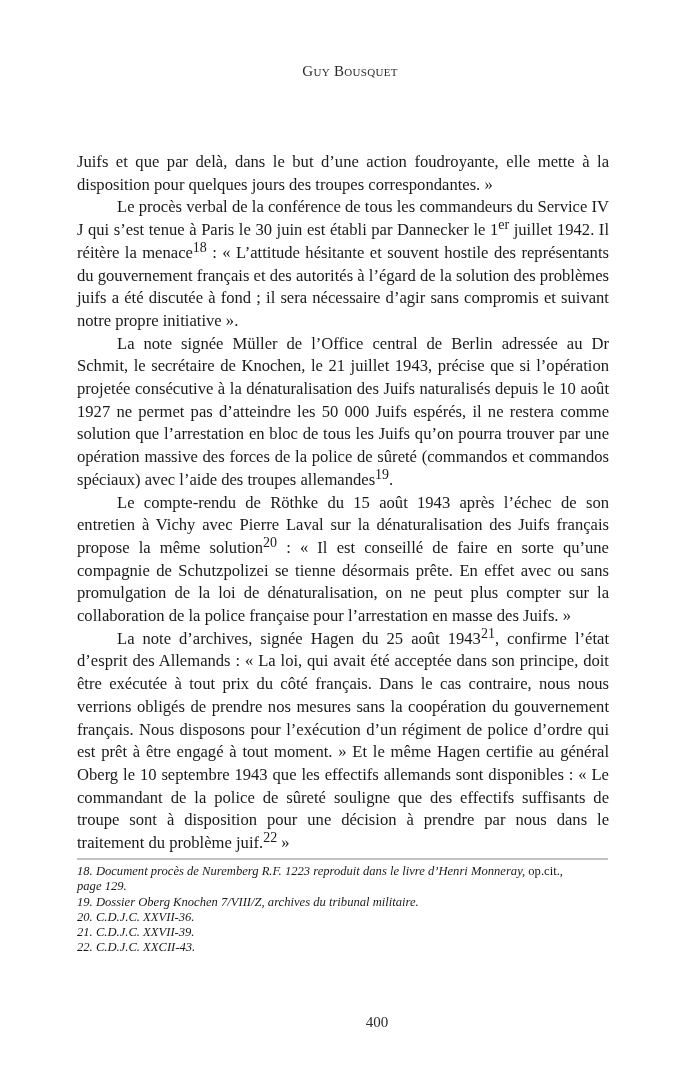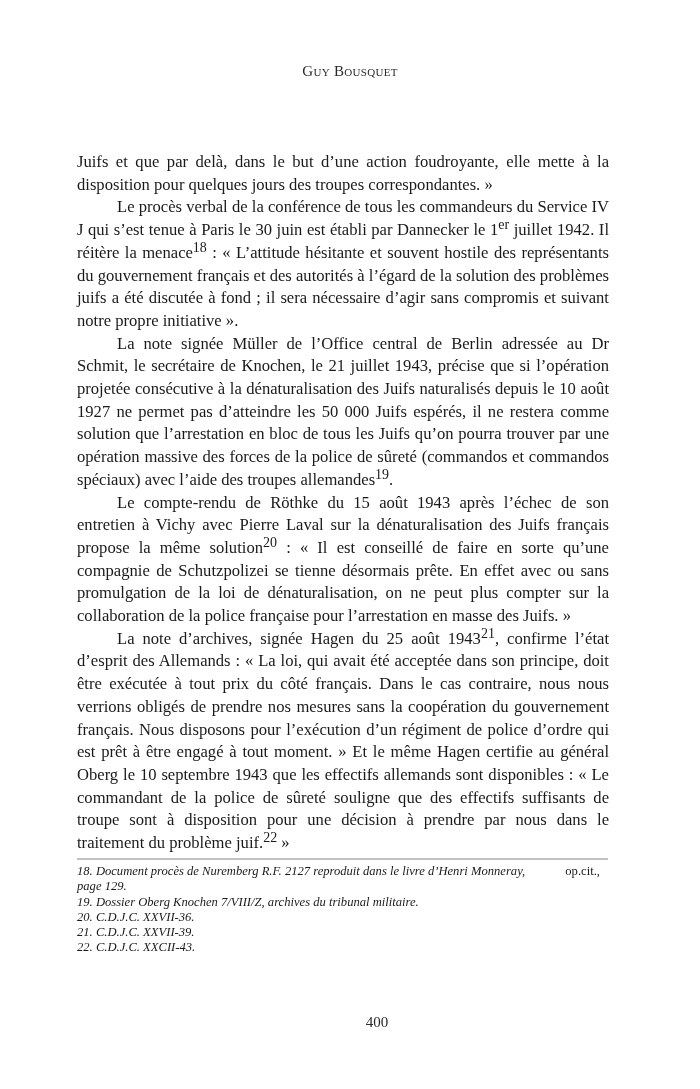--- a/index.html
+++ b/index.html
@@ -24,21 +24,21 @@
     sup { font-size: 14px; line-height: 0; vertical-align: 6px; }
     .rule {
       position: absolute; left: 77px; top: 858px; width: 531px; height: 2px;
       background: #c2c2c2;
     }
     .footnotes {
       position: absolute; left: 77px; top: 864px; width: 540px;
       font-size: 12.6px; line-height: 15.3px; font-style: italic;
     }
     .footnotes div { margin: 0; }
-    .footnotes .upright { font-style: normal; margin-left: 37px; }
+    .footnotes .upright { font-style: normal; }
     .folio {
       position: absolute; top: 1014px; left: 0; width: 700px;
       text-align: center; font-size: 15px; color: #2a2a2a; margin-left: 27px;
     }
   </style>
 </head>
 <body>
 
 <div class="page">
   <div class="running-head">Guy Bousquet</div>
@@ -47,21 +47,21 @@
       <p><span>Juifs et que par delà, dans le but d’une action foudroyante, elle mette à la disposition pour quelques jours des troupes correspondantes. »</span></p>
       <p class="indent"><span>Le procès verbal de la conférence de tous les commandeurs du Service IV J qui s’est tenue à Paris le 30 juin est établi par Dannecker le 1</span><sup>er</sup><span> juillet 1942. Il réitère la menace</span><sup>18</sup><span> : « L’attitude hésitante et souvent hostile des représentants du gouvernement français et des autorités à l’égard de la solution des problèmes juifs a été discutée à fond ; il sera nécessaire d’agir sans compromis et suivant notre propre initiative ».</span></p>
       <p class="indent"><span>La note signée Müller de l’Office central de Berlin adressée au Dr Schmit, le secrétaire de Knochen, le 21 juillet 1943, précise que si l’opération projetée consécutive à la dénaturalisation des Juifs naturalisés depuis le 10 août 1927 ne permet pas d’atteindre les 50 000 Juifs espérés, il ne restera comme solution que l’arrestation en bloc de tous les Juifs qu’on pourra trouver par une opération massive des forces de la police de sûreté (commandos et commandos spéciaux) avec l’aide des troupes allemandes</span><sup>19</sup><span>.</span></p>
       <p class="indent"><span>Le compte-rendu de Röthke du 15 août 1943 après l’échec de son entretien à Vichy avec Pierre Laval sur la dénaturalisation des Juifs français propose la même solution</span><sup>20</sup><span> : « Il est conseillé de faire en sorte qu’une compagnie de Schutzpolizei se tienne désormais prête. En effet avec ou sans promulgation de la loi de dénaturalisation, on ne peut plus compter sur la collaboration de la police française pour l’arrestation en masse des Juifs. »</span></p>
       <p class="indent"><span>La note d’archives, signée Hagen du 25 août 1943</span><sup>21</sup><span>, confirme l’état d’esprit des Allemands : « La loi, qui avait été acceptée dans son principe, doit être exécutée à tout prix du côté français. Dans le cas contraire, nous nous verrions obligés de prendre nos mesures sans la coopération du gouvernement français. Nous disposons pour l’exécution d’un régiment de police d’ordre qui est prêt à être engagé à tout moment. » Et le même Hagen certifie au général Oberg le 10 septembre 1943 que les effectifs allemands sont disponibles : « Le commandant de la police de sûreté souligne que des effectifs suffisants de troupe sont à disposition pour une décision à prendre par nous dans le traitement du problème juif.</span><sup>22</sup><span> »</span></p>
     </div>
 
   <div class="rule"></div>
 
   <div class="footnotes" id="footnotes">
-      <div><span>18. </span><span>Document procès de Nuremberg R.F. 2127 reproduit dans le livre d’Henri Monneray,</span><span class="upright"> op.cit.,</span></div>
+      <div><span>18. </span><span>Document procès de Nuremberg R.F. 1223 reproduit dans le livre d’Henri Monneray,</span><span class="upright"> op.cit.,</span></div>
       <div>page 129.</div>
       <div><span>19. </span><span>Dossier Oberg Knochen 7/VIII/Z, archives du tribunal militaire.</span></div>
       <div><span>20. </span><span>C.D.J.C. XXVII-36.</span></div>
       <div><span>21. </span><span>C.D.J.C. XXVII-39.</span></div>
       <div><span>22. </span><span>C.D.J.C. XXCII-43.</span></div>
     </div>
 
   <div class="folio">400</div>
 </div>
 

